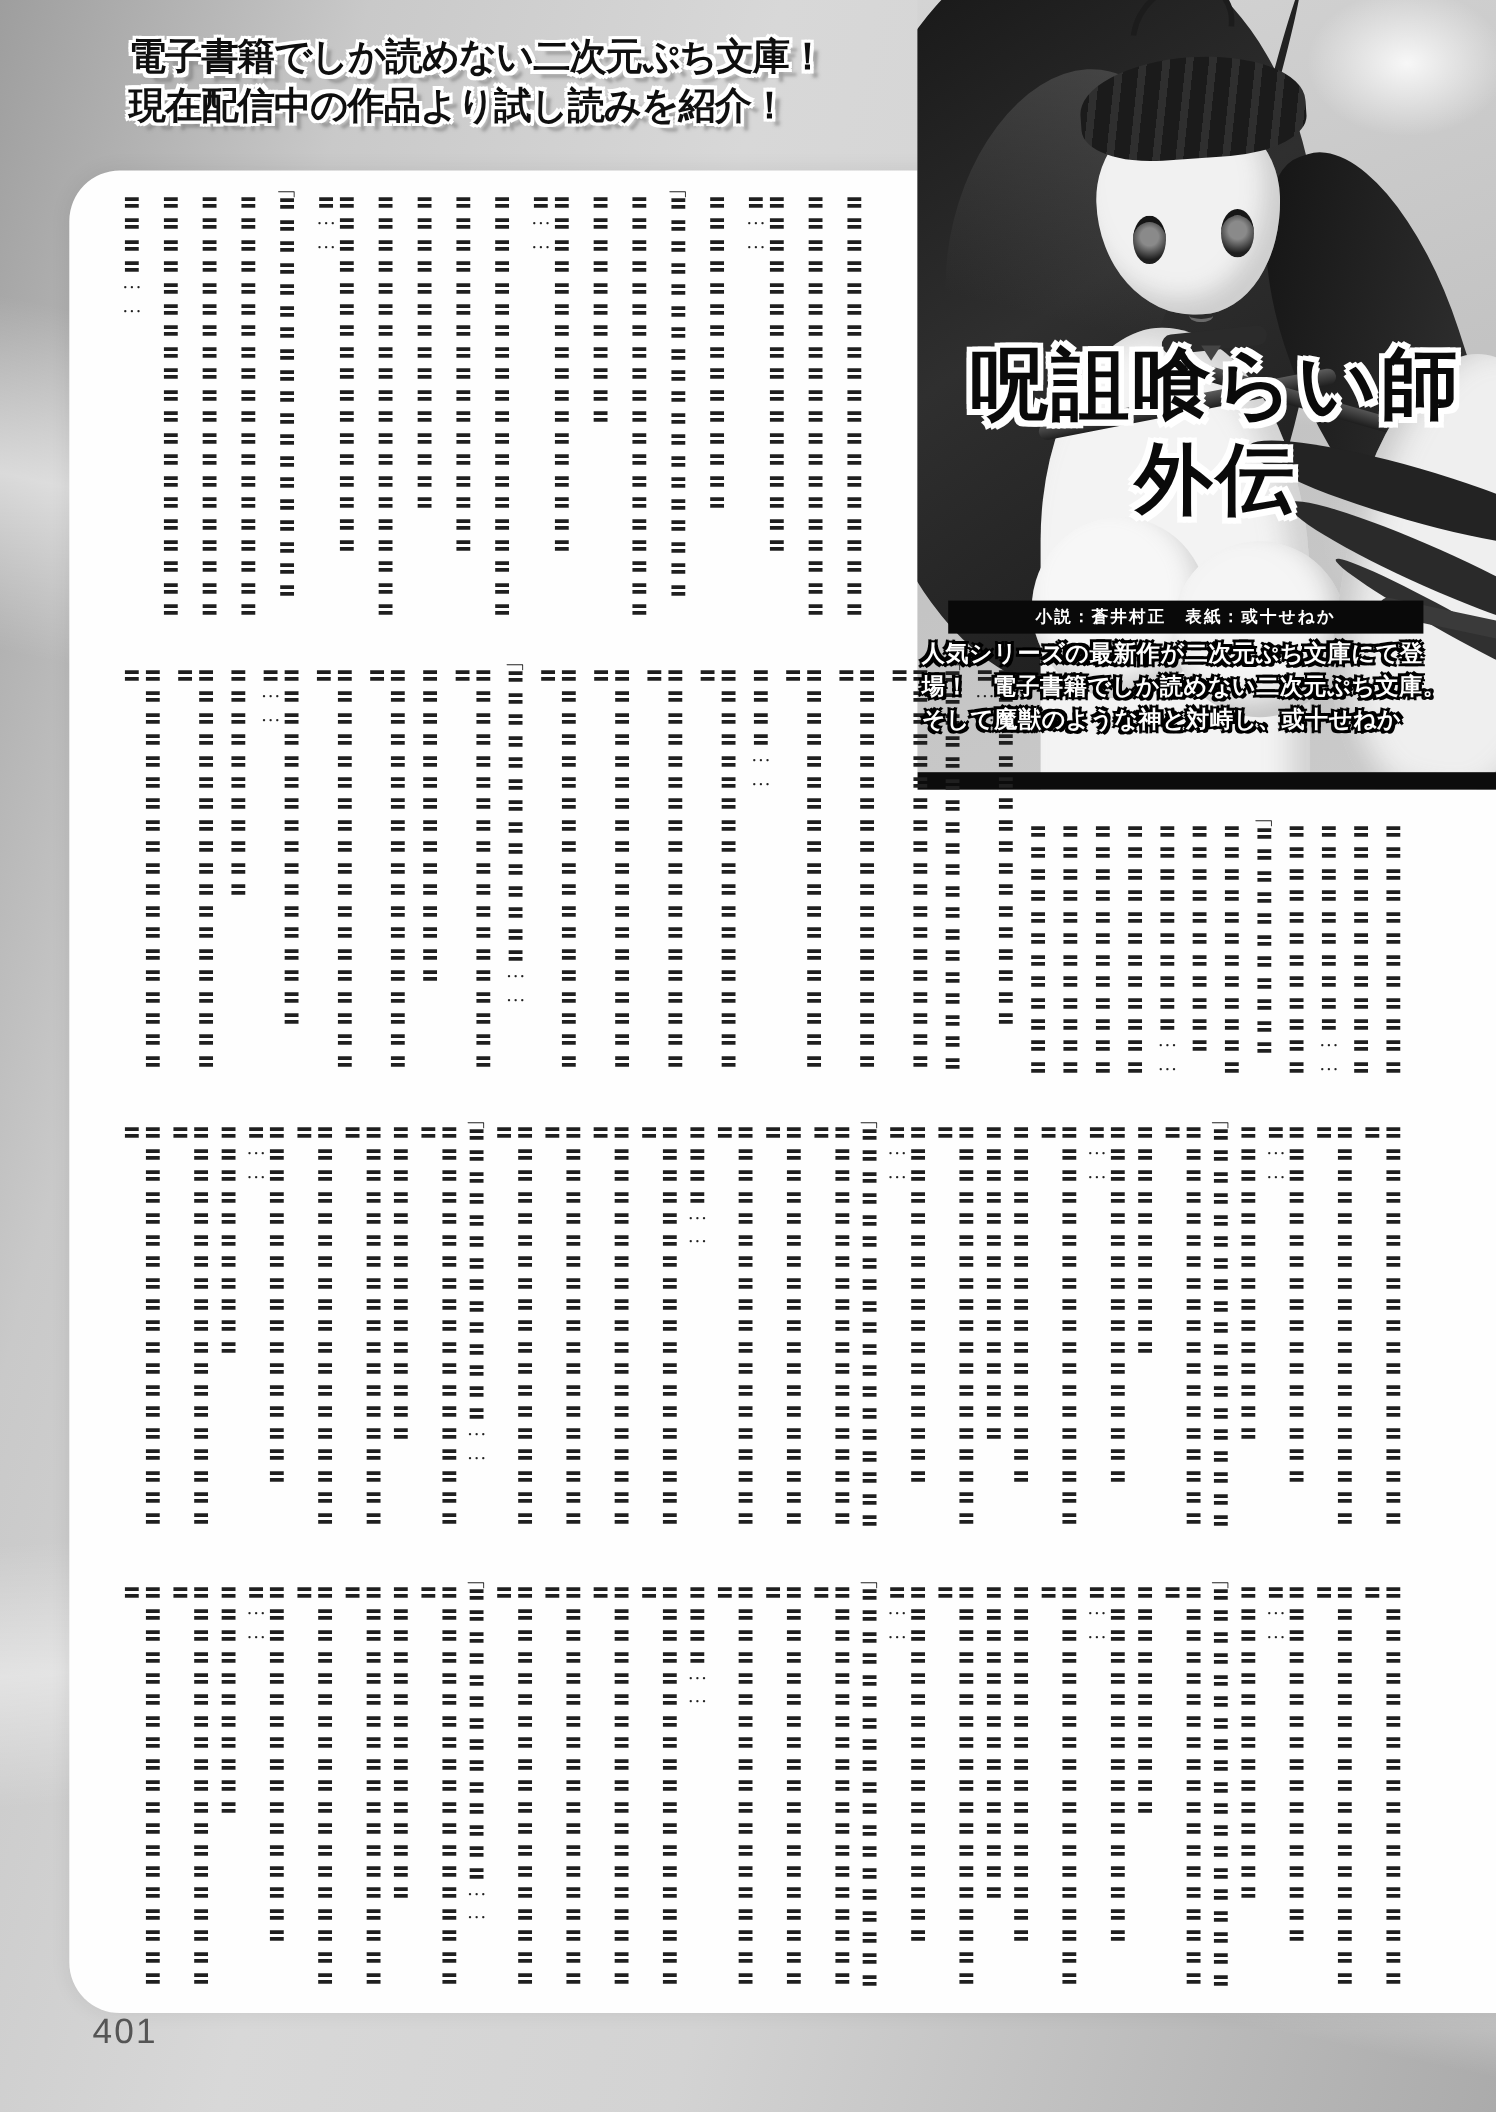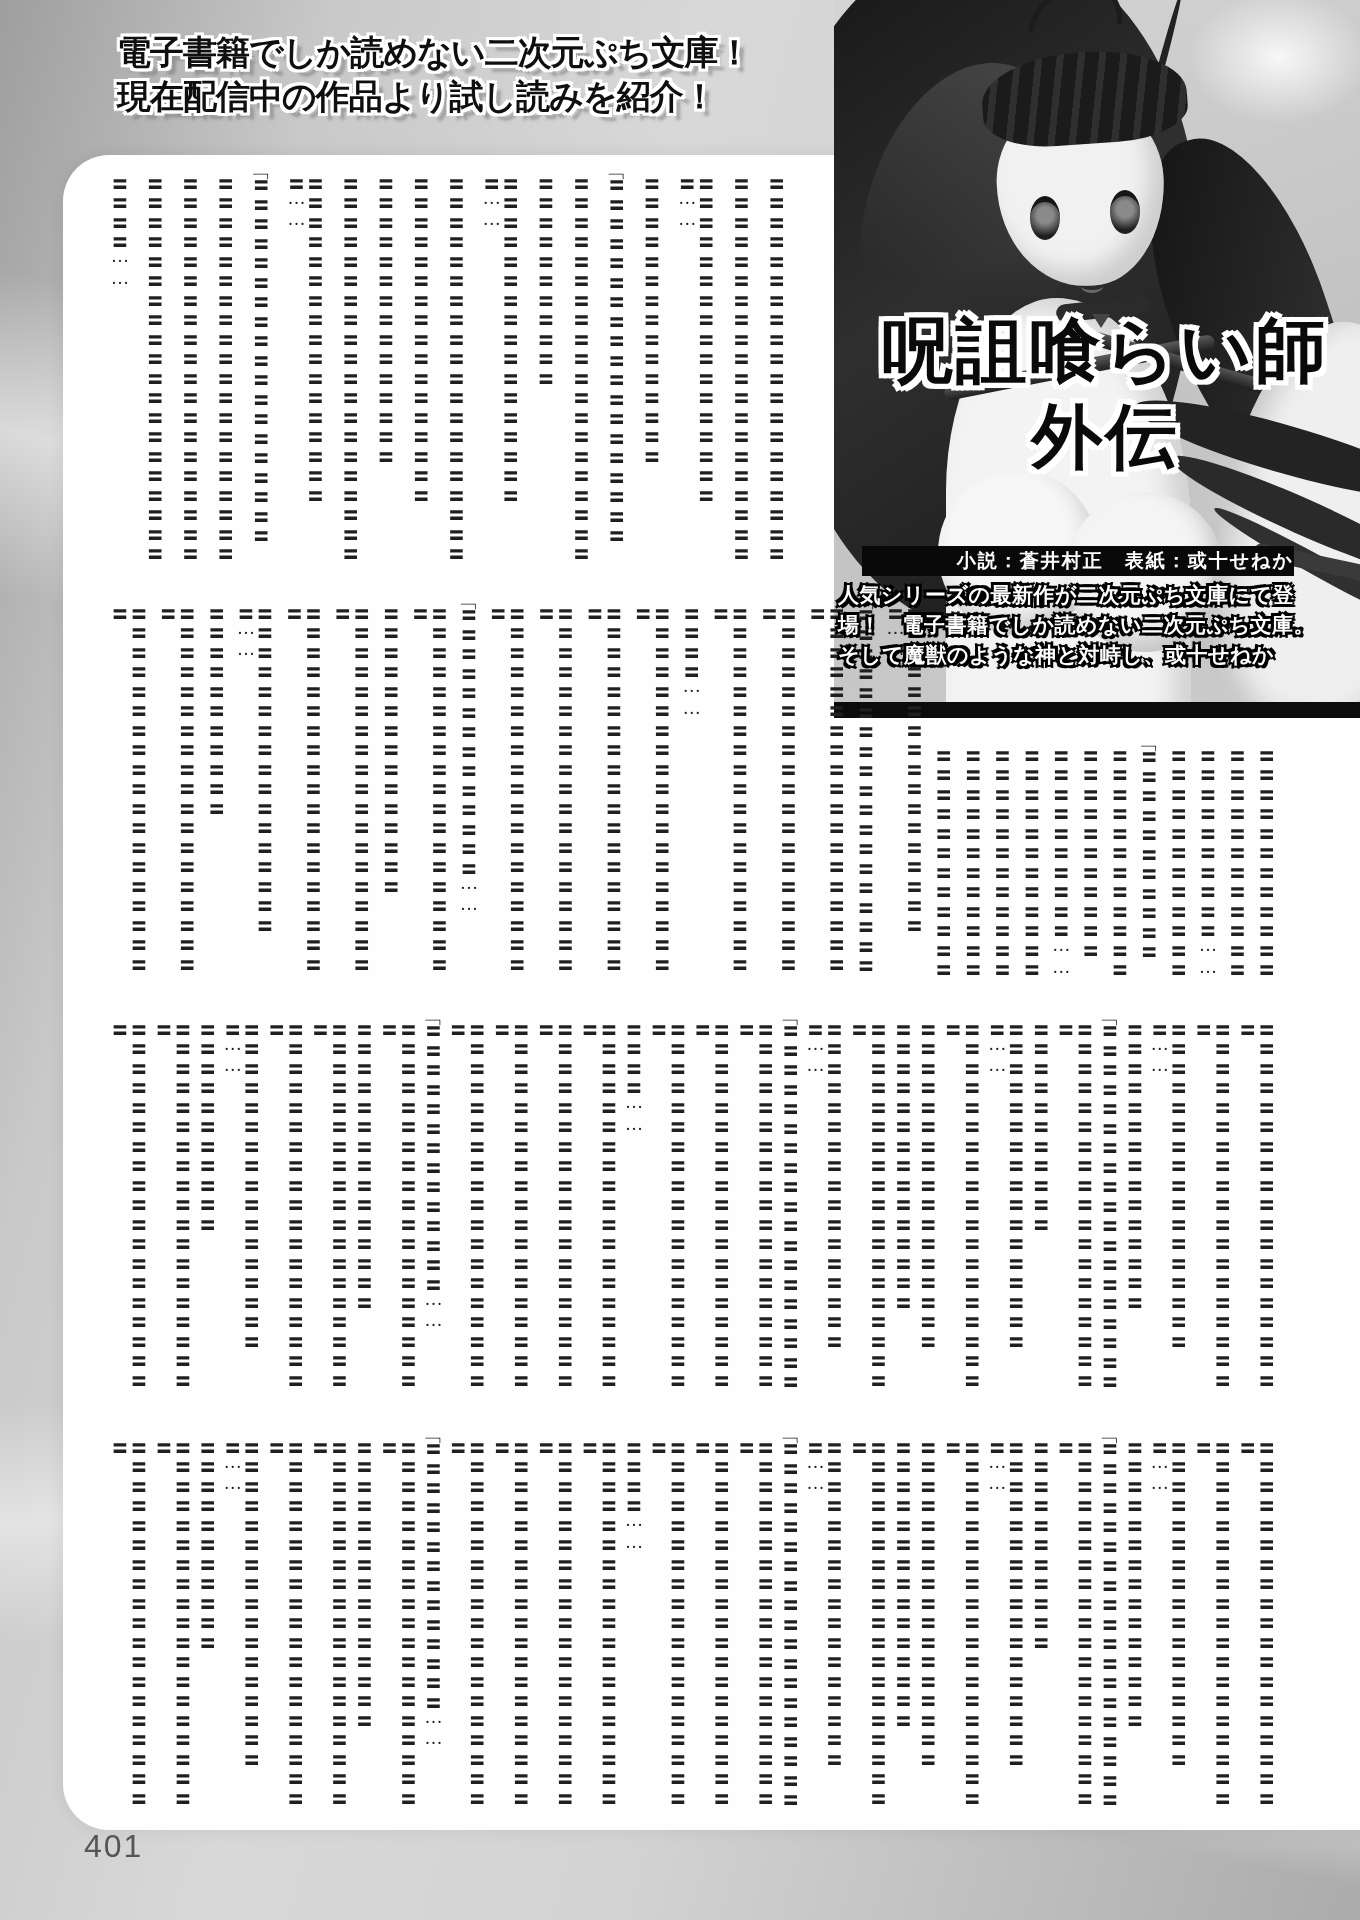--- a/index.html
+++ b/index.html
@@ -94,22 +94,22 @@
       5px 0 0 #fff,-5px 0 0 #fff,0 5px 0 #fff,0 -5px 0 #fff,
       4px 4px 0 #fff,-4px 4px 0 #fff,4px -4px 0 #fff,-4px -4px 0 #fff,
       5px 5px 0 #fff,-5px -5px 0 #fff,5px -5px 0 #fff,-5px 5px 0 #fff;}
   .title-sub{
     font-size:44px;font-weight:900;color:#0a0a0a;letter-spacing:2px;margin-top:6px;white-space:nowrap;
     text-shadow:
       4px 0 0 #fff,-4px 0 0 #fff,0 4px 0 #fff,0 -4px 0 #fff,
       3px 3px 0 #fff,-3px 3px 0 #fff,3px -3px 0 #fff,-3px -3px 0 #fff;}
   .credits-bar{
     position:absolute;left:28px;top:546px;width:432px;height:30px;z-index:4;
-    background:#090909;color:#fff;font-size:19px;font-weight:bold;letter-spacing:2px;
-    line-height:30px;text-align:right;white-space:nowrap;}
+    background:#090909;color:#fff;font-size:15px;font-weight:bold;letter-spacing:2px;
+    line-height:30px;text-align:center;white-space:nowrap;}
   .blurb{position:absolute;left:4px;top:580px;width:478px;z-index:4;}
   .blurb-line{
     font-size:21px;font-weight:900;color:#fff;line-height:30px;letter-spacing:.5px;white-space:nowrap;
     text-shadow:
       2px 0 0 #000,-2px 0 0 #000,0 2px 0 #000,0 -2px 0 #000,
       2px 2px 0 #000,-2px 2px 0 #000,2px -2px 0 #000,-2px -2px 0 #000,
       3px 3px 0 #000,3px -3px 0 #000,-3px 3px 0 #000,-3px -3px 0 #000;}
 
   
   .band{position:absolute;display:flex;flex-direction:row-reverse;justify-content:space-between;z-index:2;}

